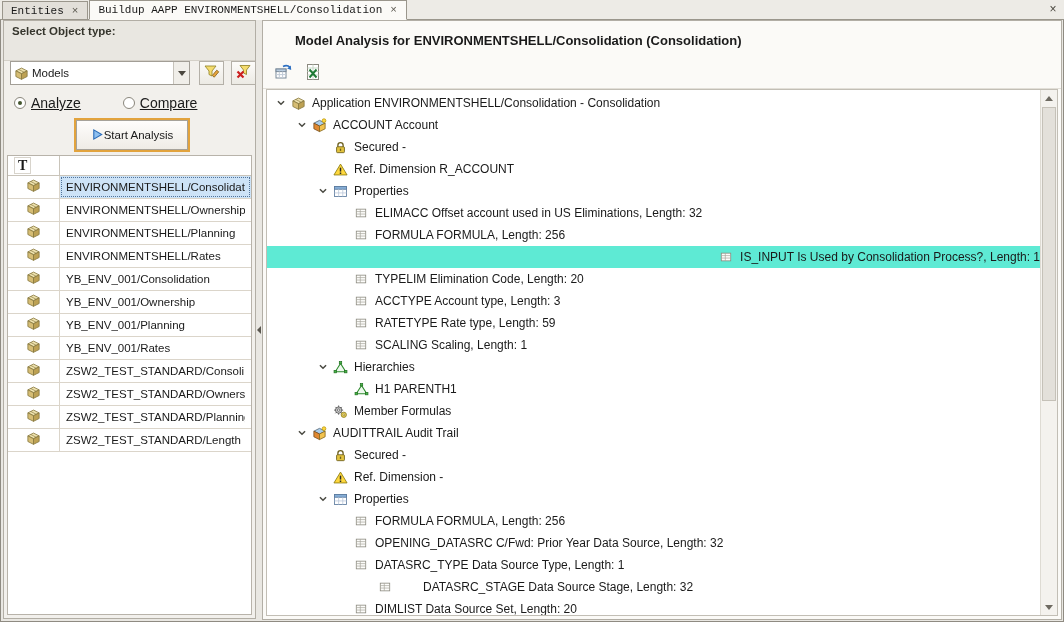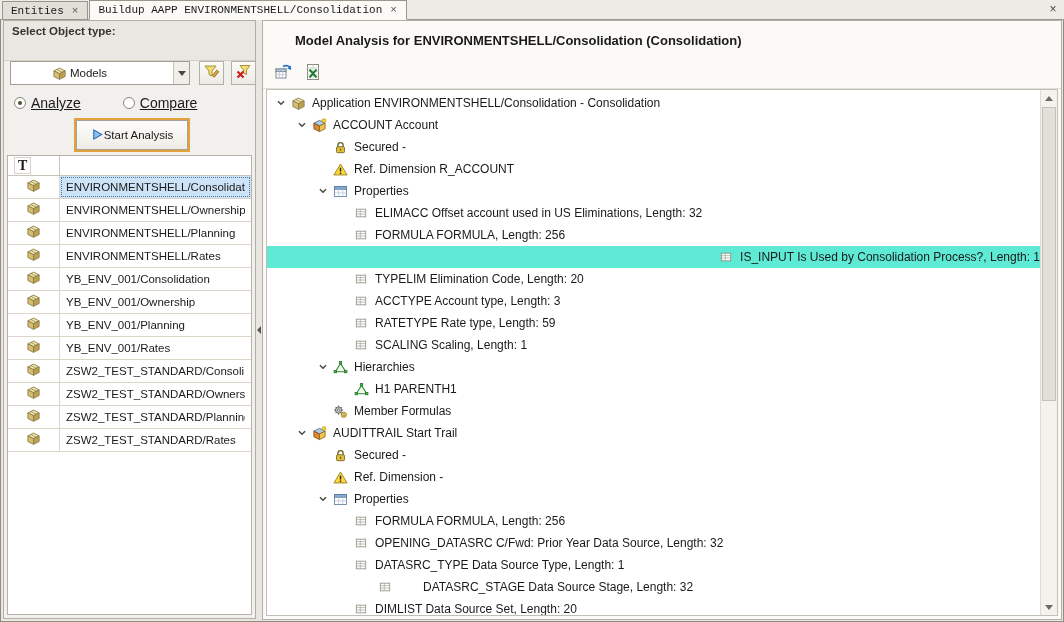--- a/index.html
+++ b/index.html
@@ -25,21 +25,21 @@
   .window-close { width:22px; height:18px; text-align:center; color:#4a473f;
     font-size:12px; line-height:16px; }
 
   
   .left-panel { position:absolute; top:20px; left:3px; width:253px; bottom:3px;
     background:#f2f0ec; border:1px solid #b2aea5; }
   .lp-header { height:40px; background:#e9e7e1; border-bottom:1px solid #d4d0c8;
     font-weight:bold; font-size:11.5px; color:#35352c; padding:4px 8px; }
   .dd-row { position:absolute; top:40px; left:6px; right:4px; height:24px; }
   .dropdown { position:absolute; left:0; top:0; width:180px; height:24px;
-    background:#fff; border:1px solid #a29e96; display:flex; align-items:center;padding-left:38px; }
+    background:#fff; border:1px solid #a29e96; display:flex; align-items:center; }
   .dd-icon { width:20px; display:flex; justify-content:center; }
   .dd-value { flex:1; font-size:11.5px; padding-left:1px; }
   .dd-arrow { width:16px; height:22px; background:#f0eee9; border-left:1px solid #c6c2ba;
     display:flex; align-items:center; justify-content:center; }
   .dd-arrow::after { content:""; border-left:4px solid transparent;
     border-right:4px solid transparent; border-top:5px solid #4a473f; }
   .tool-btn { position:absolute; top:0; width:25px; height:24px;
     background:linear-gradient(#fdfcfa,#eceae4); border:1px solid #b4b0a8;
     display:flex; align-items:center; justify-content:center; }
   .tool-btn.b1 { left:189px; }
@@ -347,21 +347,21 @@
   <div class="obj-row">
     <div class="obj-icon-cell">
       <span class="obj-icon"><svg width="15" height="15" viewBox="0 0 16 16">
                 <polygon points="2,5.2 8,2.2 14,5.2 8,8.2" fill="#efe3b0" stroke="#8a7a40" stroke-width="0.9"></polygon>
                 <polygon points="2,5.2 8,8.2 8,14.2 2,11.2" fill="#d6bd74" stroke="#8a7a40" stroke-width="0.9"></polygon>
                 <polygon points="14,5.2 8,8.2 8,14.2 14,11.2" fill="#bda153" stroke="#8a7a40" stroke-width="0.9"></polygon>
                 <line x1="5" y1="3.7" x2="11" y2="6.7" stroke="#8a7a40" stroke-width="0.7"></line>
               </svg></span>
     </div>
     <div class="obj-label-cell">
-      <span class="obj-label">ZSW2_TEST_STANDARD/Rates</span>
+      <span class="obj-label">ZSW2_TEST_STANDARD/Length</span>
     </div>
   </div>
 </div>
   </div>
 </div>
 
 <div class="splitter">
   <div class="splitter-arrow"></div>
 </div>
 
@@ -610,21 +610,21 @@
             </svg>
           </span>
     <span class="ticon">
             <svg width="15" height="15" viewBox="0 0 16 16">
               <polygon points="2,5.5 8,2.5 14,5.5 8,8.5" fill="#aacdea" stroke="#5a6b7a" stroke-width="0.9"></polygon>
               <polygon points="2,5.5 8,8.5 8,14.5 2,11.5" fill="#e08830" stroke="#7a5020" stroke-width="0.9"></polygon>
               <polygon points="14,5.5 8,8.5 8,14.5 14,11.5" fill="#f2c24e" stroke="#8a6b20" stroke-width="0.9"></polygon>
               <circle cx="12.8" cy="2.8" r="2" fill="#ffd83d" stroke="#b8960a" stroke-width="0.8"></circle>
             </svg>
           </span>
-    <span class="tlabel">AUDITTRAIL Start Trail</span>
+    <span class="tlabel">AUDITTRAIL Audit Trail</span>
   </div>
 
   <div class="tree-row" style="padding-left: 47px;">
     <span class="chev"></span>
     <span class="ticon">
             <svg width="15" height="15" viewBox="0 0 16 16">
               <path d="M5.2 7.5 V5.5 a2.8 2.8 0 0 1 5.6 0 V7.5" fill="none" stroke="#6b5e1e" stroke-width="1.4"></path>
               <rect x="3.8" y="7.2" width="8.4" height="6.3" rx="1" fill="#e3c33e" stroke="#6b5e1e" stroke-width="0.9"></rect>
               <rect x="7.3" y="9.2" width="1.4" height="2.4" fill="#6b5e1e"></rect>
             </svg>

